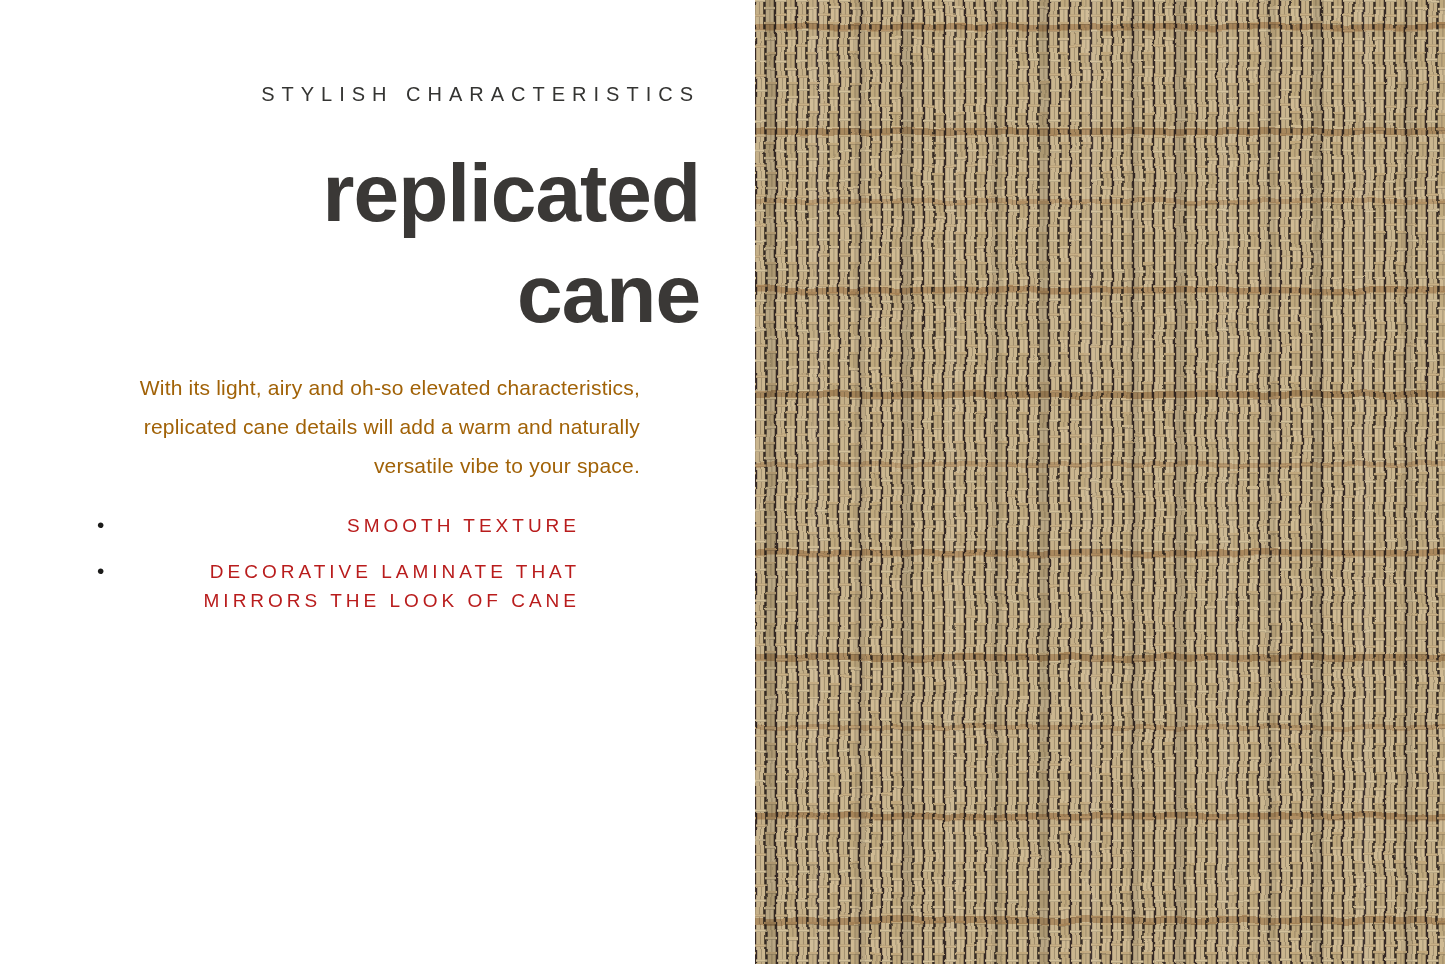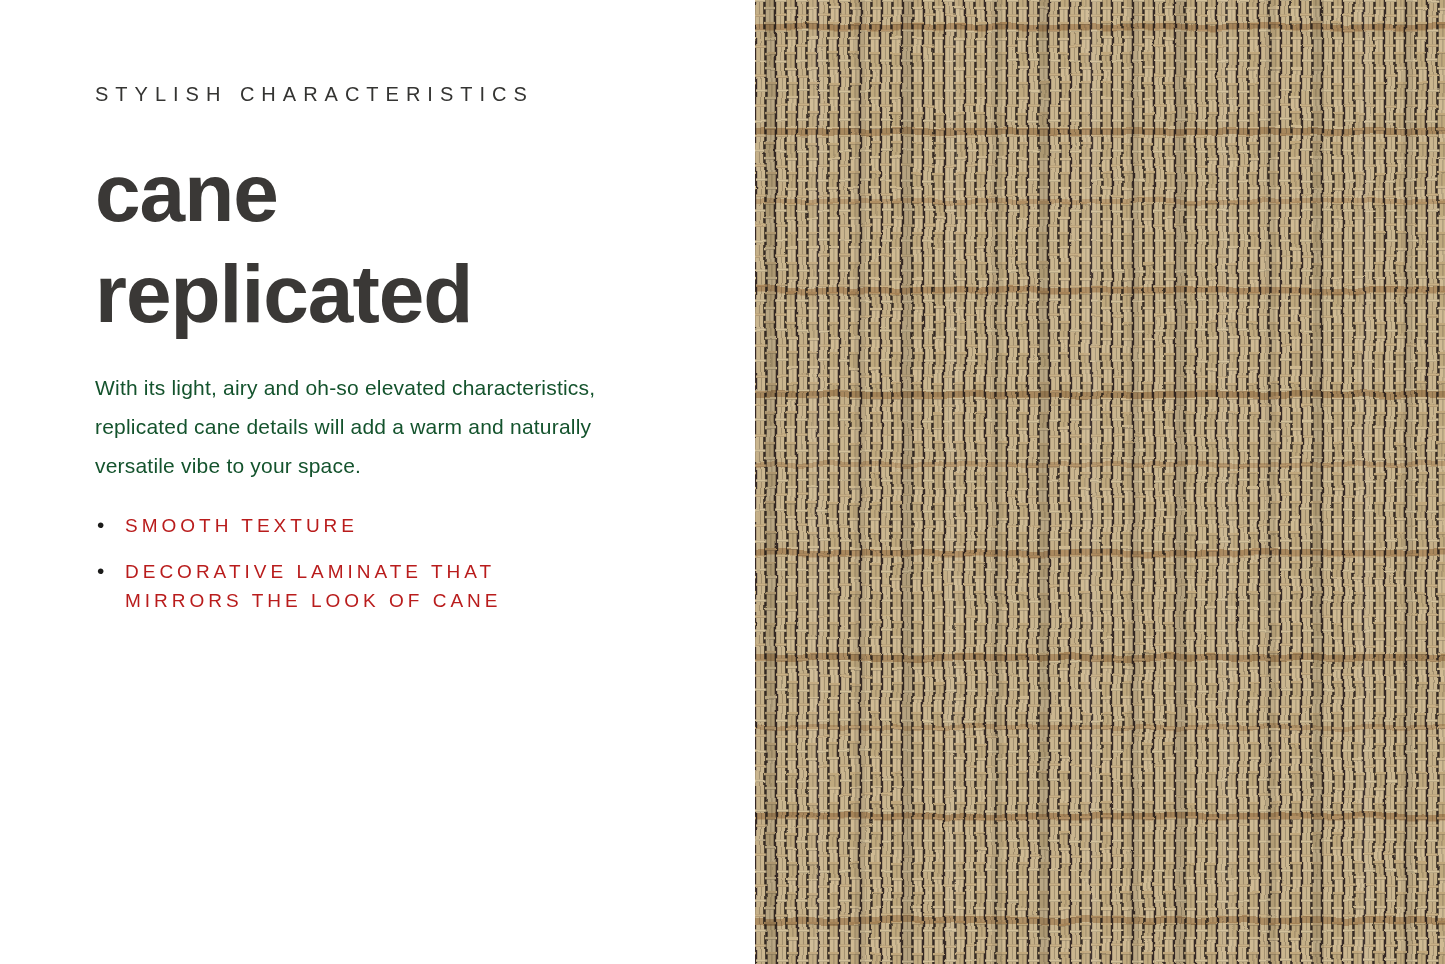--- a/index.html
+++ b/index.html
@@ -7,20 +7,21 @@
     padding: 0;
     background: #ffffff;
     font-family: "Liberation Sans", "DejaVu Sans", sans-serif;
   }
   .slide {
     position: relative;
     width: 1445px;
     height: 964px;
     overflow: hidden;
     background: #ffffff;
+    text-align: right;
   }
   .text-panel {
     position: absolute;
     left: 0; top: 0;
     width: 755px;
     height: 964px;
     box-sizing: border-box;
     padding: 84px 55px 0 95px;
     background: #ffffff;
   }
@@ -40,21 +41,21 @@
     letter-spacing: -1px;
     color: #3a3836;
   }
   h1.page-title .t-line { display: block; }
   p.description {
     margin: 24px 0 0 0;
     max-width: 545px;
     font-size: 21px;
     line-height: 39px;
     letter-spacing: 0.2px;
-    color: #14532d;
+    color: #a16207;
   }
   ul.feature-list {
     margin: 26px 0 0 0;
     padding: 0;
     list-style: none;
   }
   ul.feature-list li {
     position: relative;
     padding-left: 30px;
     margin: 0 0 17px 0;
@@ -88,22 +89,22 @@
 </style>
 </head>
 <body>
 
 <div class="slide">
 
   <div class="text-panel">
     <div class="eyebrow">STYLISH CHARACTERISTICS</div>
 
     <h1 class="page-title">
+      <span class="t-line">replicated</span>
       <span class="t-line">cane</span>
-      <span class="t-line">replicated</span>
     </h1>
 
     <p class="description">With its light, airy and oh-so elevated characteristics, replicated cane details will add a warm and naturally versatile vibe to your space.</p>
 
     <ul class="feature-list">
       <li>SMOOTH TEXTURE</li>
       <li>DECORATIVE LAMINATE THAT MIRRORS THE LOOK OF CANE</li>
     </ul>
   </div>
 

